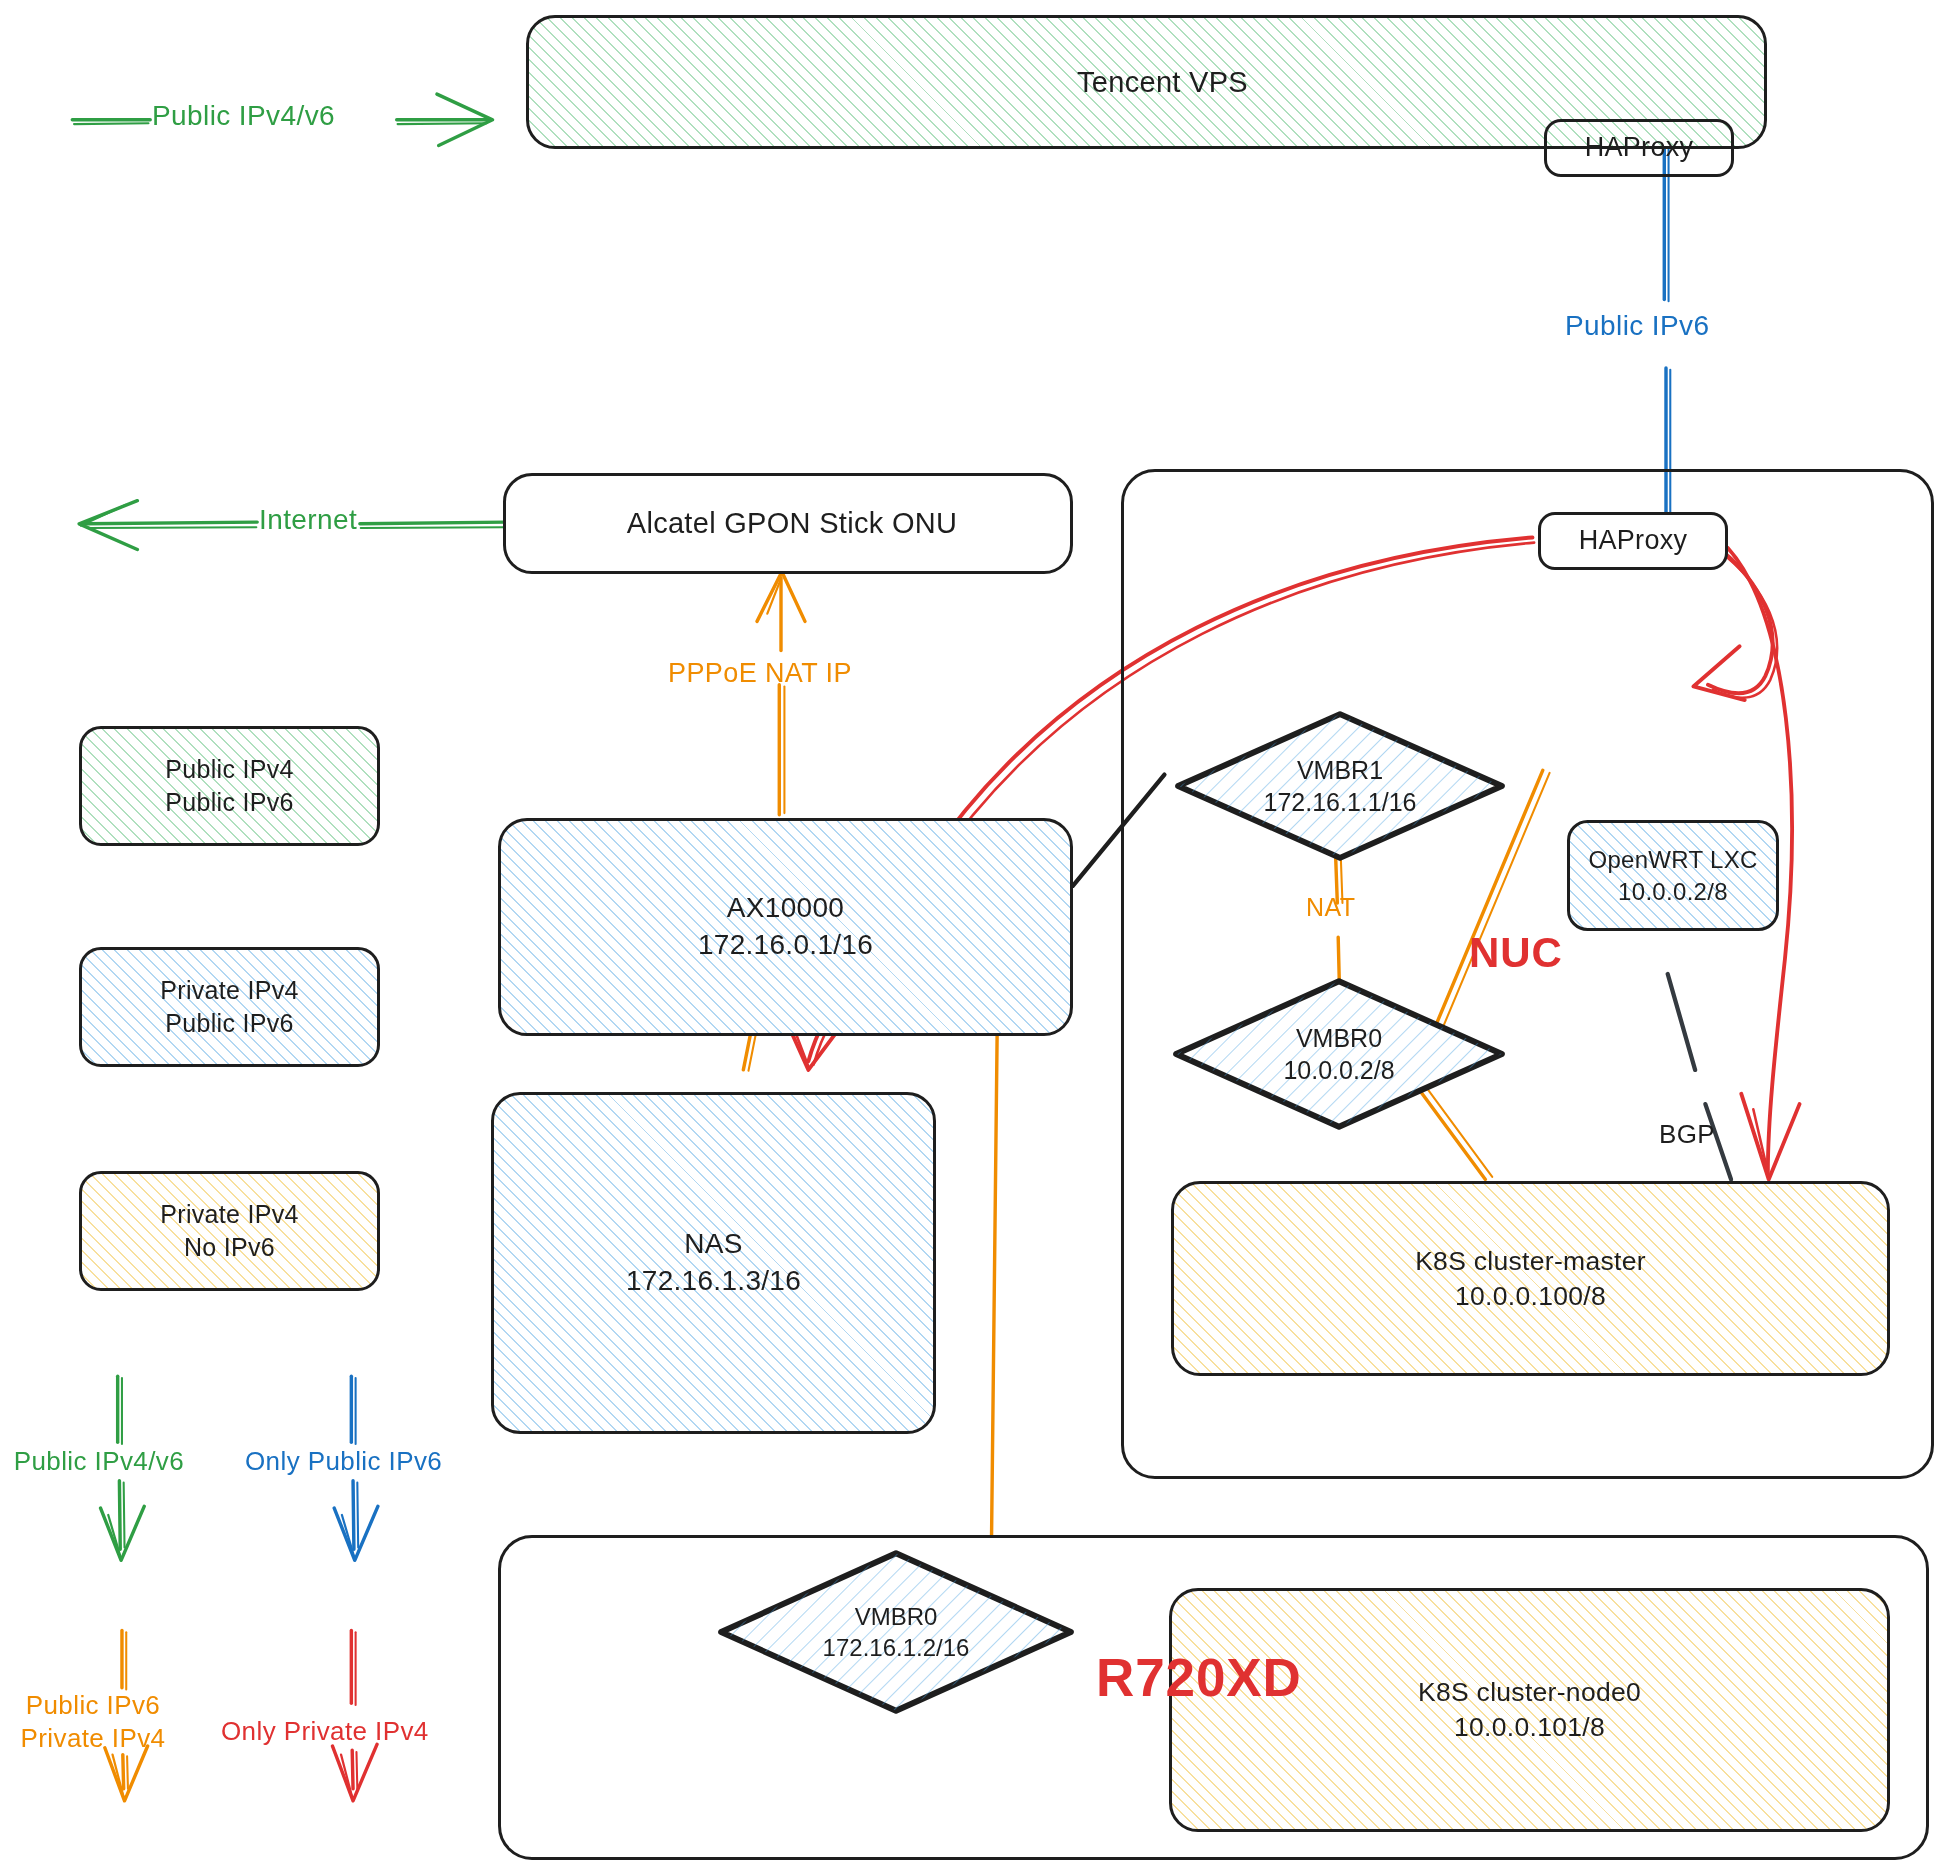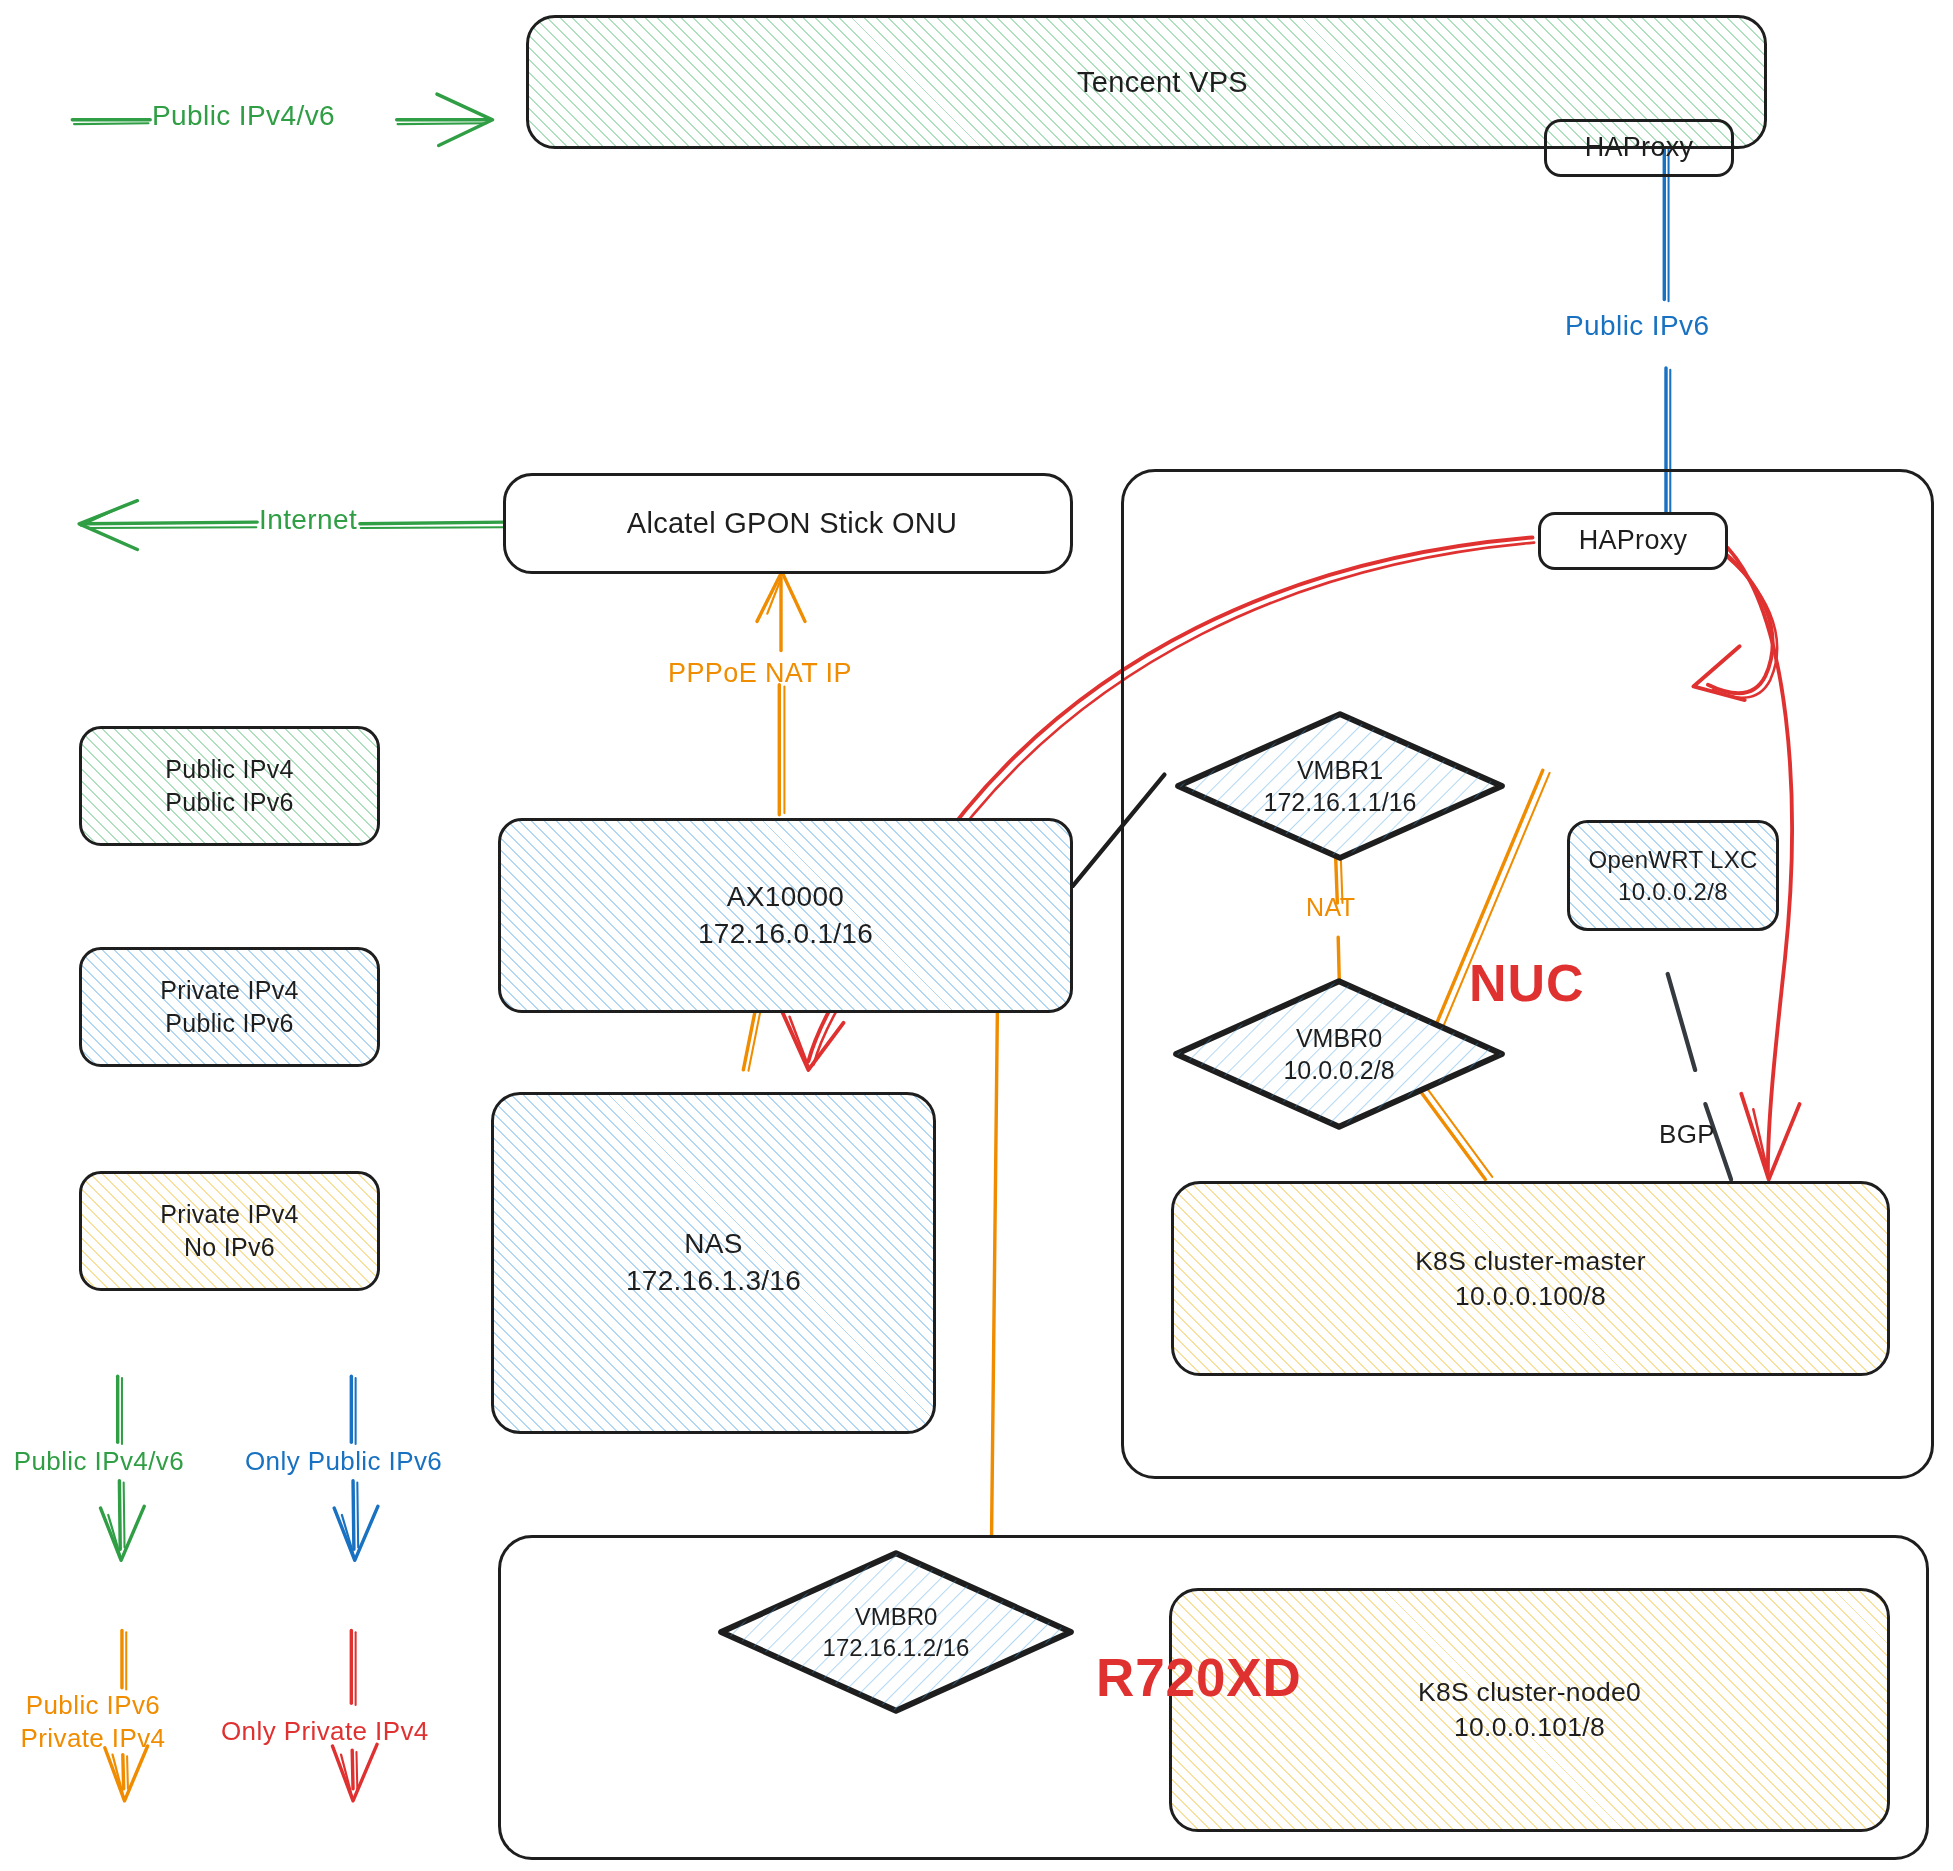--- a/index.html
+++ b/index.html
@@ -221,21 +221,21 @@
   </div>
 
   <div class="node fill-none" style="left:1544px;top:119px;width:190px;height:58px;border-radius:17px;border-width:3.4px;font-size:27px;background:transparent;">
     <span class="ttl">HAProxy</span>
   </div>
 
   <div class="node fill-none" style="left:503px;top:473px;width:570px;height:101px;font-size:29px;padding-left:8px;">
     <span class="ttl">Alcatel GPON Stick ONU</span>
   </div>
 
-  <div class="node fill-blue" style="left:498px;top:818px;width:575px;height:195px;font-size:28px;border-radius:24px;">
+  <div class="node fill-blue" style="left:498px;top:818px;width:575px;height:218px;font-size:28px;">
     <span class="ttl">AX10000</span>
     <span class="ip">172.16.0.1/16</span>
   </div>
 
   <div class="node fill-blue" style="left:491px;top:1092px;width:445px;height:342px;font-size:28px;">
     <span class="ttl">NAS</span>
     <span class="ip">172.16.1.3/16</span>
   </div>
 
   <div class="node fill-none" style="left:1538px;top:512px;width:190px;height:58px;border-radius:17px;font-size:27px;">
@@ -311,21 +311,21 @@
   <div class="lbl c-green" style="left:259px;top:502px;font-size:28px;">Internet</div>
 
   <div class="lbl c-blue" style="left:1565px;top:308px;font-size:28px;">Public IPv6</div>
 
   <div class="lbl c-orange" style="left:668px;top:656px;font-size:27px;">PPPoE NAT IP</div>
 
   <div class="lbl c-orange" style="left:1306px;top:891px;font-size:25px;">NAT</div>
 
   <div class="lbl c-dark" style="left:1659px;top:1076px;font-size:26px;margin-top:42px;">BGP</div>
 
-  <div class="lbl big-red" style="left:1469px;top:926px;font-size:52px;letter-spacing:0.9px;margin-top:24px;">NUC</div>
+  <div class="lbl big-red" style="left:1469px;top:926px;font-size:42px;letter-spacing:0.9px;">NUC</div>
 
   <div class="lbl big-red" style="left:1096px;top:1644px;font-size:53px;letter-spacing:0.9px;">R720XD</div>
 
   <div class="node fill-green" style="left:79px;top:726px;width:301px;height:120px;border-radius:22px;font-size:25px;">
     <span>Public IPv4</span>
     <span>Public IPv6</span>
   </div>
 
   <div class="node fill-blue" style="left:79px;top:947px;width:301px;height:120px;border-radius:22px;font-size:25px;">
     <span>Private IPv4</span>

